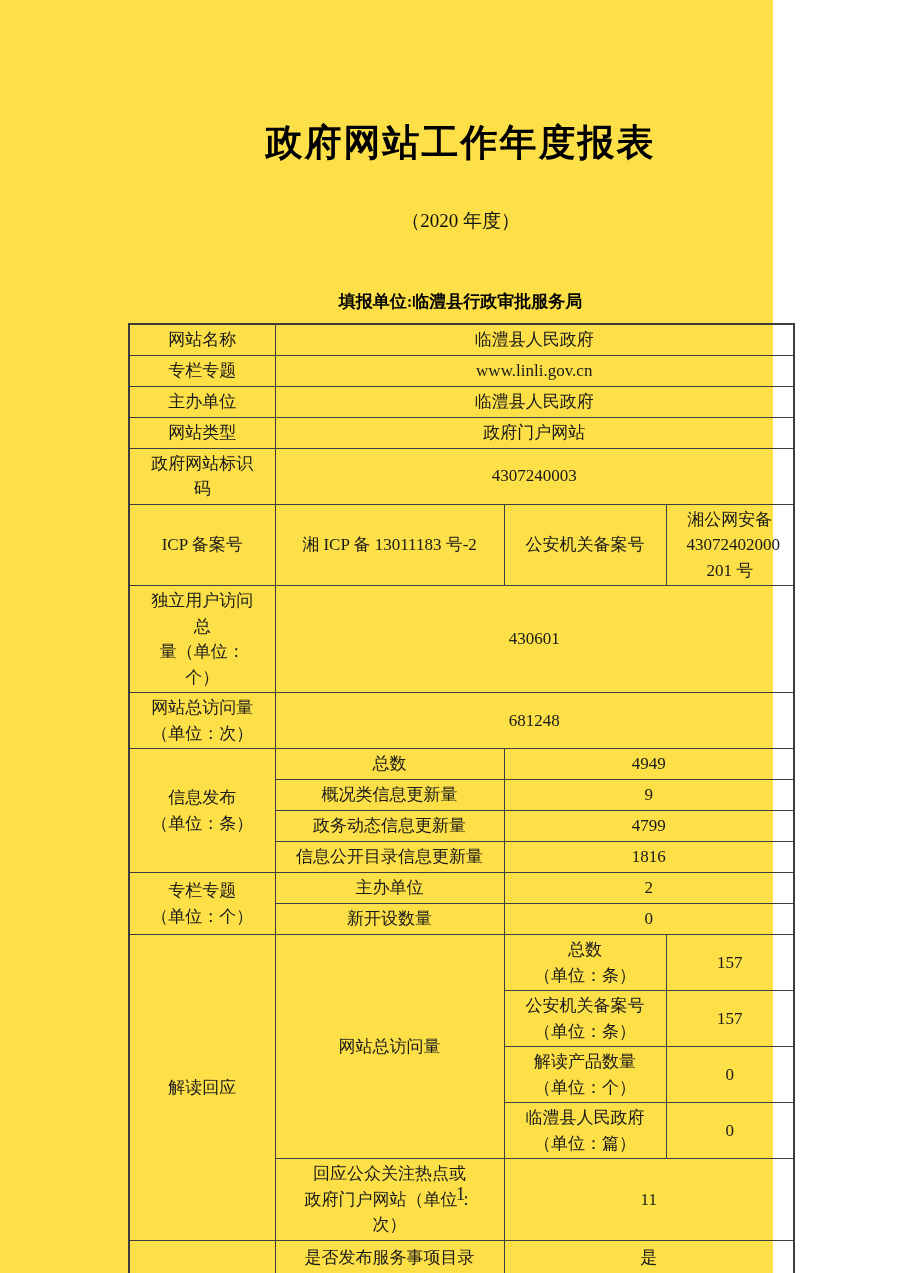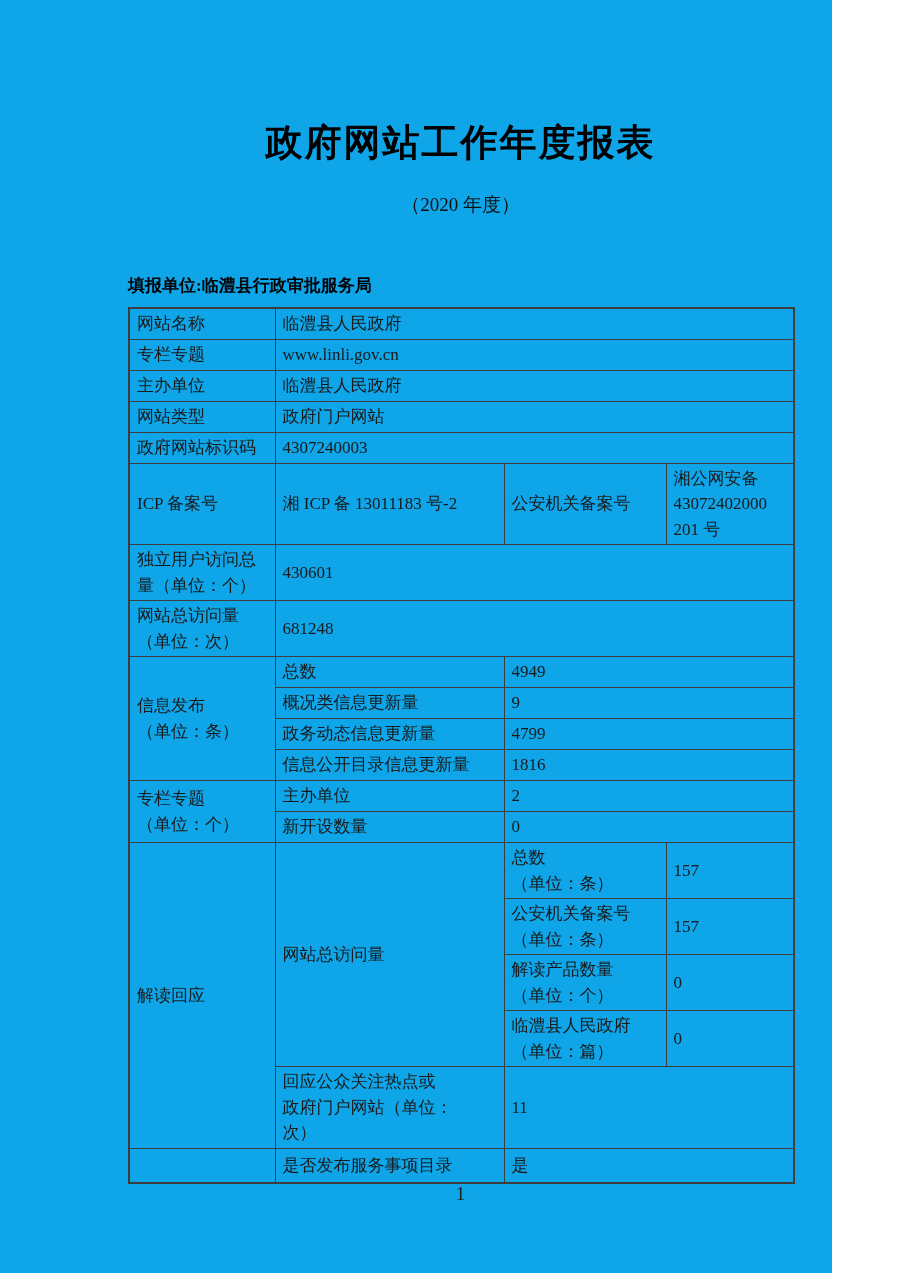--- a/index.html
+++ b/index.html
@@ -4,68 +4,68 @@
 <style>
   * { box-sizing: border-box; margin: 0; padding: 0; }
   html, body {
     width: 900px;
     background: #ffffff;
     font-family: "Liberation Serif", "DejaVu Serif", serif;
     color: #1a1a1a;
   }
   body { height: 1273px; overflow: hidden; }
   .page {
-    width: 832px;
+    width: 773px;
     height: 1273px;
     position: relative;
-    background: #0ea5e9;
+    background: #fde047;
   }
   .content {
     position: absolute;
     left: 128px;
     top: 0;
     width: 665px;
   }
   .doc-title {
     margin-top: 118px;
     text-align: center;
     font-size: 37px;
     font-weight: bold;
     letter-spacing: 2px;
     color: #000000;
     font-family: "Liberation Sans", "DejaVu Sans", sans-serif;
   }
   .doc-subtitle {
-    margin-top: 24px;
+    margin-top: 40px;
     text-align: center;
     font-size: 19px;
     color: #111111;
     font-family: Liberation Serif, serif;
   }
   .filing-unit {
     margin-top: 56px;
-    text-align: left;
+    text-align: center;
     font-size: 17px;
     font-weight: bold;
     color: #000000;
   }
   table.report {
     margin-top: 10px;
     border-collapse: collapse;
     table-layout: fixed;
     width: 665px;
   }
   table.report td {
     border: 1px solid #3d3d3d;
-    text-align: left;
+    text-align: center;
     vertical-align: middle;
     font-size: 17px;
     line-height: 1.5;
     white-space: pre-line;
-    padding: 2px 7px;
+    padding: 2px 20px;
     color: #1a1a1a;
   }
   table.report { border: 2px solid #3d3d3d; }
   .h-simple { height: 31px; }
   .h-icp    { height: 78px; }
   .h-visits { height: 55px; }
   .h-interp { height: 52px; }
   .h-hot    { height: 78px; }
   .h-last   { height: 35px; }
   .page-number {

